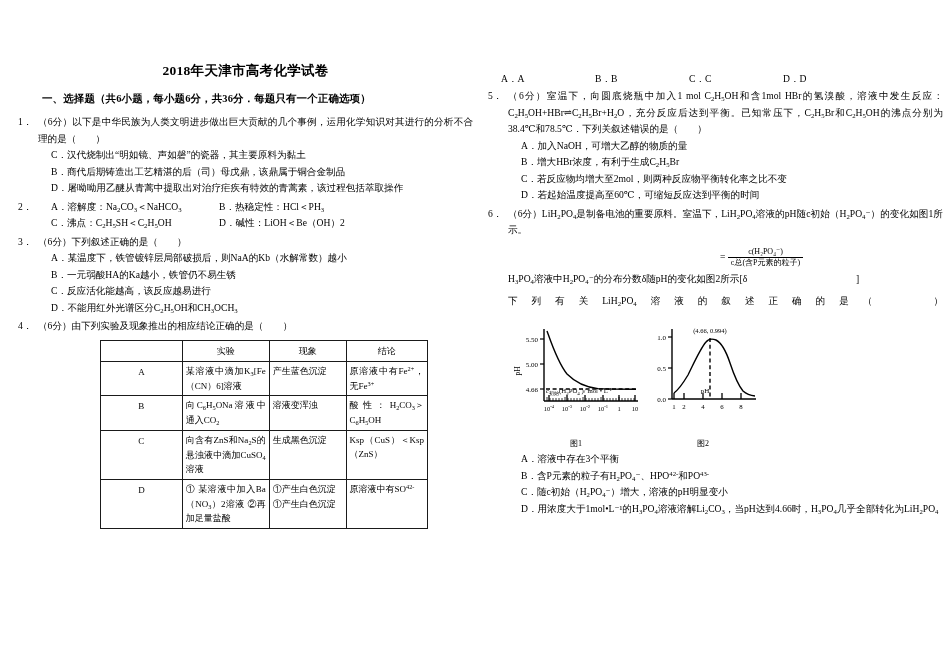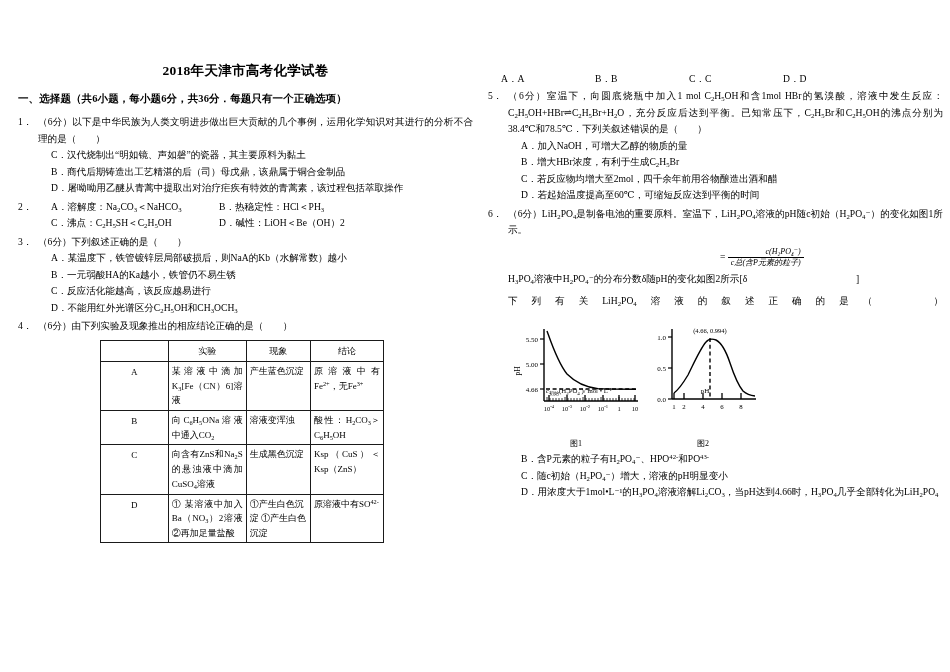--- a/index.html
+++ b/index.html
@@ -37,20 +37,21 @@
     font-size: 13.5px;
     margin-top: 62px;
     margin-bottom: 12px;
     letter-spacing: 0.3px;
   }
   .section-head {
     font-weight: bold;
     font-size: 10.5px;
     margin-bottom: 8px;
     letter-spacing: 0.1px;
+    margin-left: 24px;
   }
   .q {
     position: relative;
     font-size: 9.6px;
     line-height: 1.72;
     margin-bottom: 2px;
   }
   .q .num {
     position: absolute;
     left: 0;
@@ -87,21 +88,21 @@
   .opts-abcd > div { width: 94px; }
 
   sub { font-size: 0.7em; vertical-align: -0.25em; }
   sup { font-size: 0.7em; vertical-align: 0.42em; }
 
   
   table.exp-table {
     border-collapse: collapse;
     margin-left: 82px;
     margin-top: 5px;
-    width: 284px;
+    width: 328px;
     font-size: 9px;
     line-height: 1.62;
   }
   table.exp-table td, table.exp-table th {
     border: 1px solid #1a1a1a;
     padding: 2px 3px;
     vertical-align: top;
     font-weight: normal;
   }
   table.exp-table th {
@@ -110,24 +111,23 @@
   }
   .c-label { width: 84px; text-align: center; vertical-align: top; padding-top: 3px !important; }
   .c-exp   { width: 86px; text-align: justify; text-justify: inter-ideograph; }
   .c-phe   { width: 78px; }
   .c-con   { width: 80px; text-align: justify; text-justify: inter-ideograph; }
 
   
   .frac {
     display: inline-block;
     vertical-align: middle;
-    text-align: right;
+    text-align: center;
     font-size: 8px;
     line-height: 1.25;
-    font-style: italic;
   }
   .frac .nume { border-bottom: 1px solid #000; padding: 0 3px; display: block; }
   .frac .deno { padding: 0 3px; display: block; }
 
   .formula-line {
     position: relative;
     font-size: 9.6px;
     line-height: 1.72;
     margin-left: 20px;
     height: 52px;
@@ -262,21 +262,21 @@
       <div>C．C</div>
       <div>D．D</div>
     </div>
 
     <div class="q">
       <span class="num">5．</span>
       <div class="body">
         <div class="stem"><span>（6分）</span><span>室温下，向圆底烧瓶中加入1 mol C<sub>2</sub>H<sub>5</sub>OH和含1mol HBr的氢溴酸，溶液中发生反应：C<sub>2</sub>H<sub>5</sub>OH+HBr⇌C<sub>2</sub>H<sub>5</sub>Br+H<sub>2</sub>O，充分反应后达到平衡。已知常压下，C<sub>2</sub>H<sub>5</sub>Br和C<sub>2</sub>H<sub>5</sub>OH的沸点分别为38.4℃和78.5℃．下列关叙述错误的是（　　）</span></div>
         <div class="opt">A．加入NaOH，可增大乙醇的物质的量</div>
         <div class="opt">B．增大HBr浓度，有利于生成C<sub>2</sub>H<sub>5</sub>Br</div>
-        <div class="opt">C．若反应物均增大至2mol，四千余年前用谷物酿造出酒和醋</div>
+        <div class="opt">C．若反应物均增大至2mol，则两种反应物平衡转化率之比不变</div>
         <div class="opt">D．若起始温度提高至60℃，可缩短反应达到平衡的时间</div>
       </div>
     </div>
 
     <div class="q">
       <span class="num">6．</span>
       <div class="body">
         <div class="stem"><span>（6分）</span><span>LiH<sub>2</sub>PO<sub>4</sub>是制备电池的重要原料。室温下，LiH<sub>2</sub>PO<sub>4</sub>溶液的pH随c初始（H<sub>2</sub>PO<sub>4</sub>⁻）的变化如图1所示。</span></div>
       </div>
     </div>
@@ -406,20 +406,21 @@
           <path d="M 30,70 C 34,67 38,62 44,52 C 50,40 56,26 62,19 C 64,16.5 68,15.5 72,17 C 78,20 82,28 86,40 C 90,52 94,62 99,68 C 103,71.6 107,72.6 111,73" fill="none" stroke="#000" stroke-width="1.4"></path>
         </svg>
         <div class="fig-cap">图2</div>
         <div style="text-align:center;font-size:7px;margin-top:-62px;margin-left:4px;">pH</div>
         <div style="height:46px"></div>
       </div>
 
     </div>
 
     <div style="margin-left:33px;">
+      <div class="opt" style="margin-left:0">A．溶液中存在3个平衡</div>
       <div class="opt" style="margin-left:0">B．含P元素的粒子有H<sub>2</sub>PO<sub>4</sub>⁻、HPO<sup>42-</sup>和PO<sup>43-</sup></div>
       <div class="opt" style="margin-left:0">C．随c初始（H<sub>2</sub>PO<sub>4</sub>⁻）增大，溶液的pH明显变小</div>
       <div class="opt" style="margin-left:0">D．用浓度大于1mol•L⁻¹的H<sub>3</sub>PO<sub>4</sub>溶液溶解Li<sub>2</sub>CO<sub>3</sub>，当pH达到4.66时，H<sub>3</sub>PO<sub>4</sub>几乎全部转化为LiH<sub>2</sub>PO<sub>4</sub></div>
     </div>
 
   </div>
 
 </div>
 
 </body></html>

